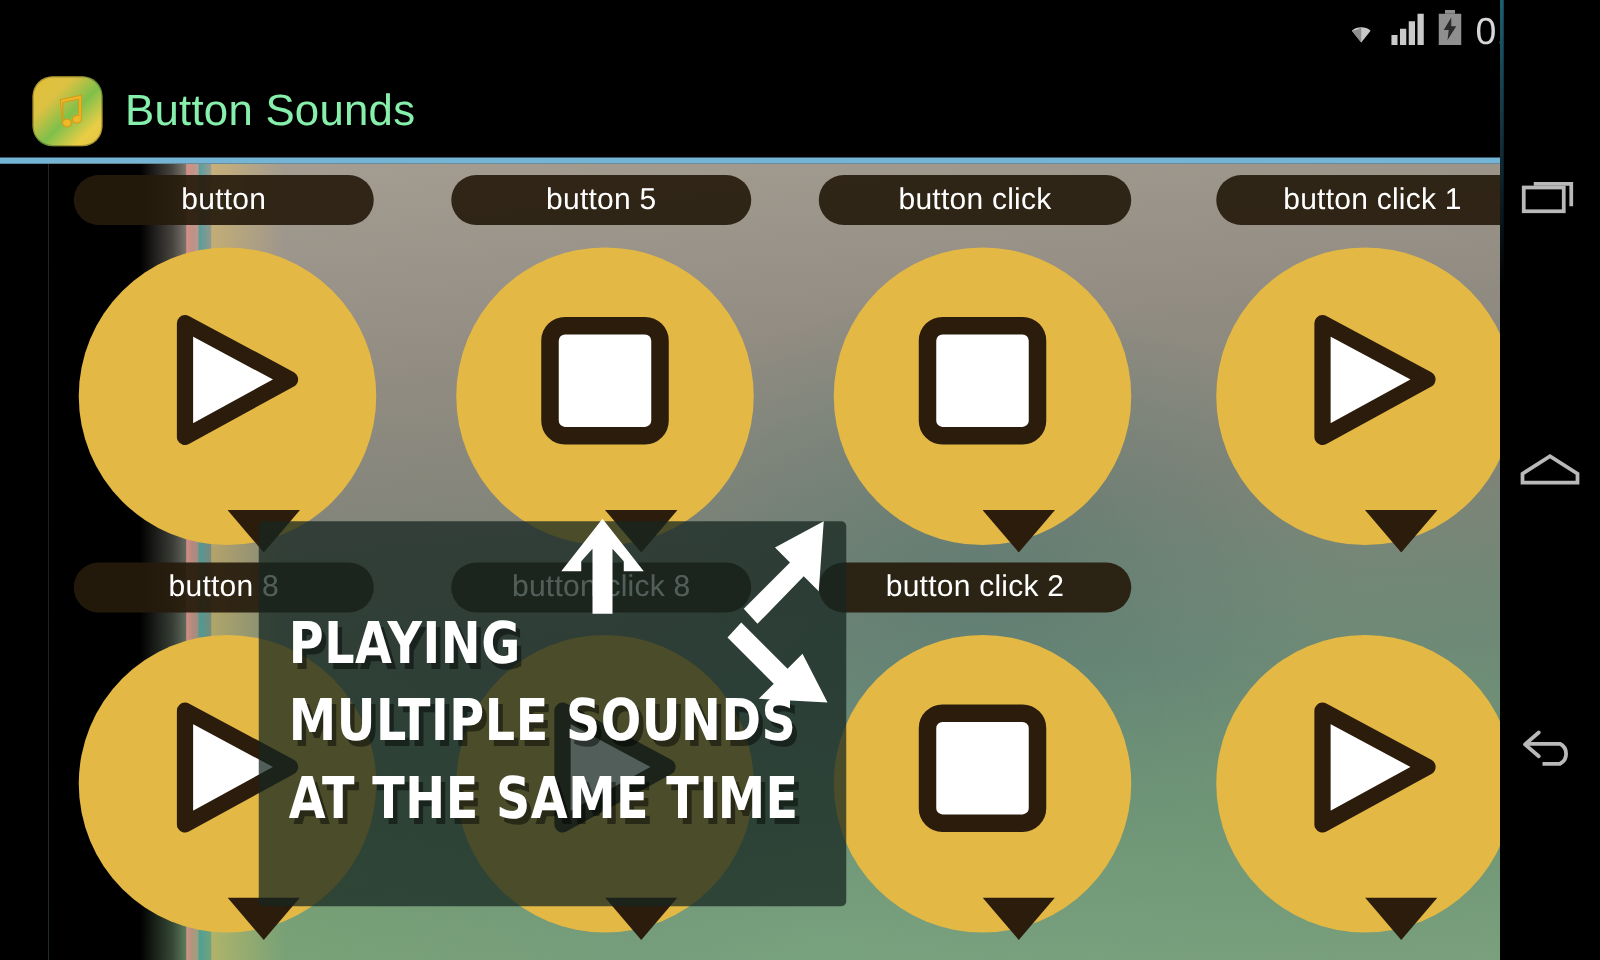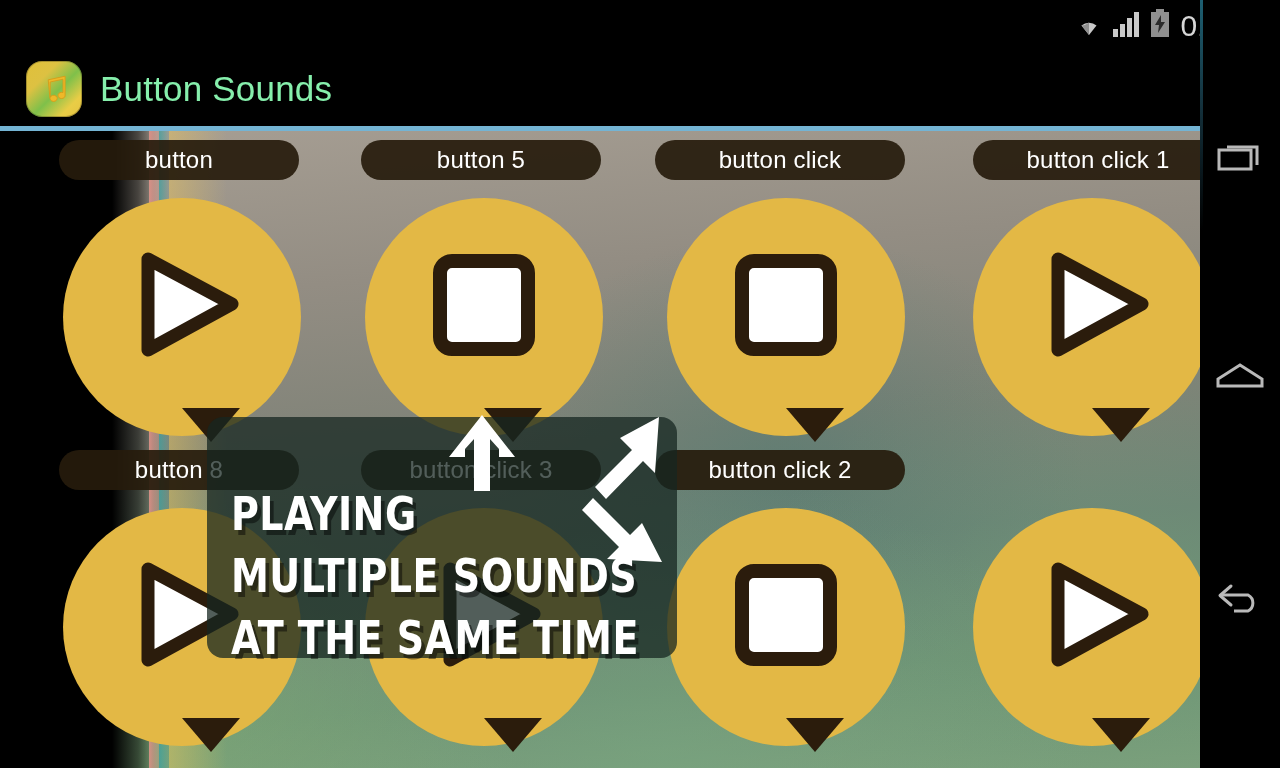--- a/index.html
+++ b/index.html
@@ -90,23 +90,23 @@
 
   
   .glyph{ position:absolute; left:50%; top:46%; transform:translate(-50%,-50%); }
   .caret{
     position:absolute; left:50%; bottom:28px; transform:translateX(-50%);
     width:0; height:0;
   }
 
   
   .overlay{
-    position:absolute; left:168px; top:286px; width:470px; height:241px;
+    position:absolute; left:168px; top:286px; width:470px; height:308px;
     background:rgba(22,38,32,.74);
-    border-radius:16px;
+    border-radius:4px;
     overflow:visible;
   }
   .overlay-text{
     position:absolute; left:24px; top:66px; width:430px;
     color:#ffffff;
     font-family:"Liberation Sans Narrow","DejaVu Sans Condensed","Liberation Sans", sans-serif;
     font-weight:700;
     font-size:46px;
     line-height:62px;
     letter-spacing:0.5px;
@@ -278,21 +278,21 @@
             <span class="caret">
               <svg width="58" height="34" viewBox="0 0 58 34">
                 <path d="M0 0 L58 0 L29 34 Z" fill="#2b1c0c"></path>
               </svg>
             </span>
           </div>
         </div>
       </div>
       <div class="cell c1">
         <div class="pill">
-          <span>button click 3</span>
+          <span>button click 8</span>
         </div>
         <div class="disc">
           <div class="icon-wrap">
             <span class="glyph">
               <svg width="120" height="120" viewBox="0 0 120 120">
                 <path d="M26 14 L110 59 L26 105 Z" fill="#ffffff" stroke="#2b1c0c" stroke-width="13" stroke-linejoin="round"></path>
               </svg>
             </span>
             <span class="caret">
               <svg width="58" height="34" viewBox="0 0 58 34">

